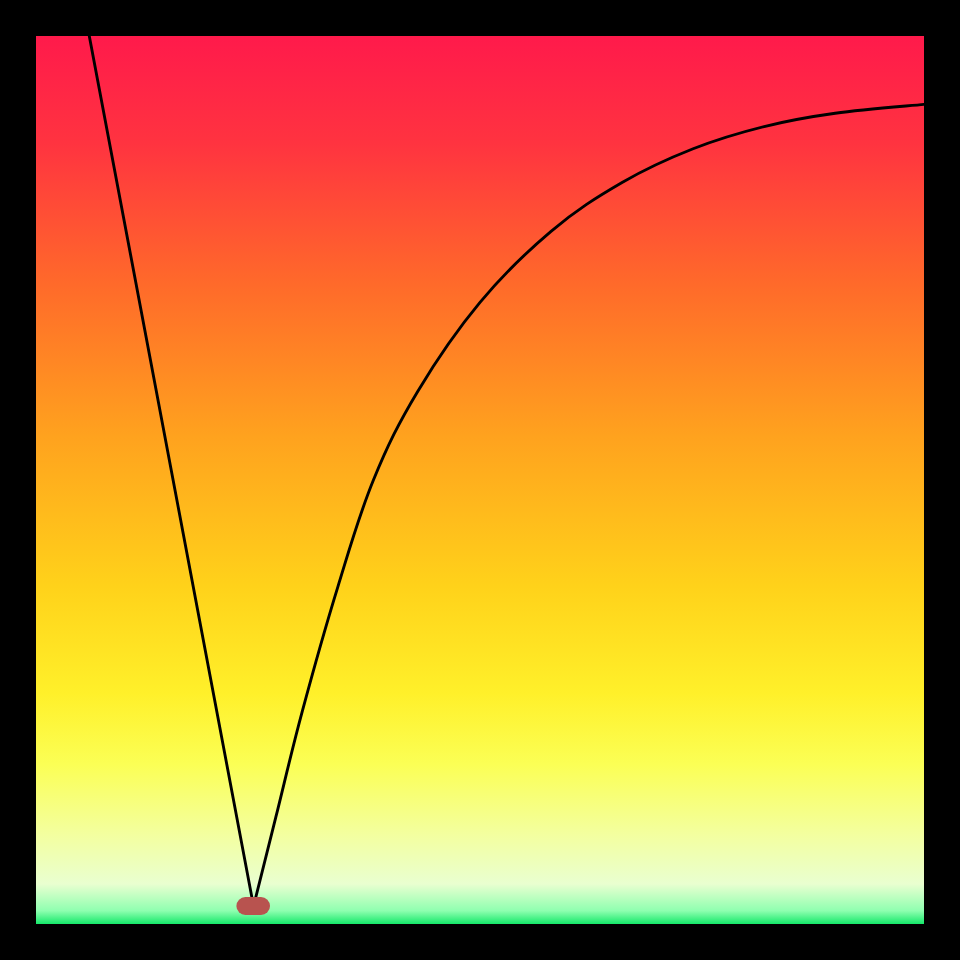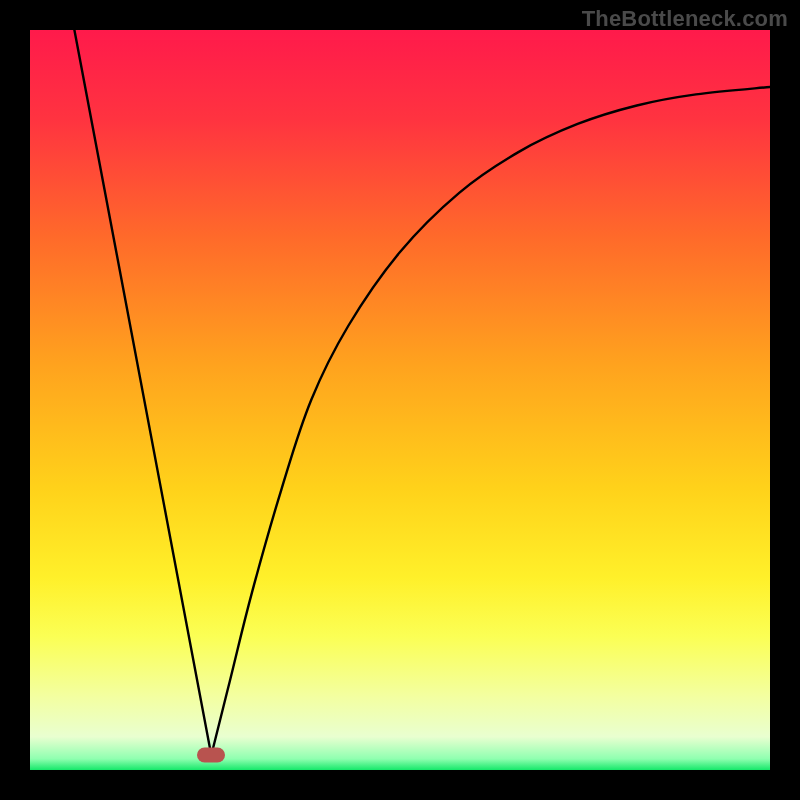--- a/index.html
+++ b/index.html
@@ -72,14 +72,13 @@
             <stop offset="98.50%" stop-color="#8fffb0"></stop>
             <stop offset="100.00%" stop-color="#15e86a"></stop>
           </linearGradient>
       </defs>
       <rect x="0" y="0" width="740" height="740" fill="url(#bg-grad)"></rect>
       <path id="path-left" fill="none" stroke="#000" stroke-width="2.4" stroke-linecap="round" d="M44.40 0.00 L181.30 725.20"></path>
       <path id="path-right" fill="none" stroke="#000" stroke-width="2.4" stroke-linecap="round" d="M 181.30 725.20 C 184.63 711.88, 192.47 680.50, 199.80 651.20 C 207.13 621.90, 212.68 597.03, 222.00 562.40 C 231.32 527.77, 240.94 493.43, 251.60 458.80 C 262.26 424.17, 269.21 399.30, 281.20 370.00 C 293.19 340.70, 302.22 322.64, 318.20 296.00 C 334.18 269.36, 350.02 245.98, 370.00 222.00 C 389.98 198.02, 407.89 180.78, 429.20 162.80 C 450.51 144.82, 467.09 134.49, 488.40 122.10 C 509.71 109.71, 526.29 102.37, 547.60 93.98 C 568.91 85.59, 585.49 80.81, 606.80 75.48 C 628.11 70.15, 642.02 67.71, 666.00 64.38 C 689.98 61.05, 726.68 58.31, 740.00 56.98"></path>
     </svg>
     <div id="marker" class="marker" style="left: 181.3px; top: 725.2px; background: rgb(184, 83, 79);"></div>
   </div>
-  <div class="watermark">TheBottleneck.com</div>
 </div>
 
 </body></html>

